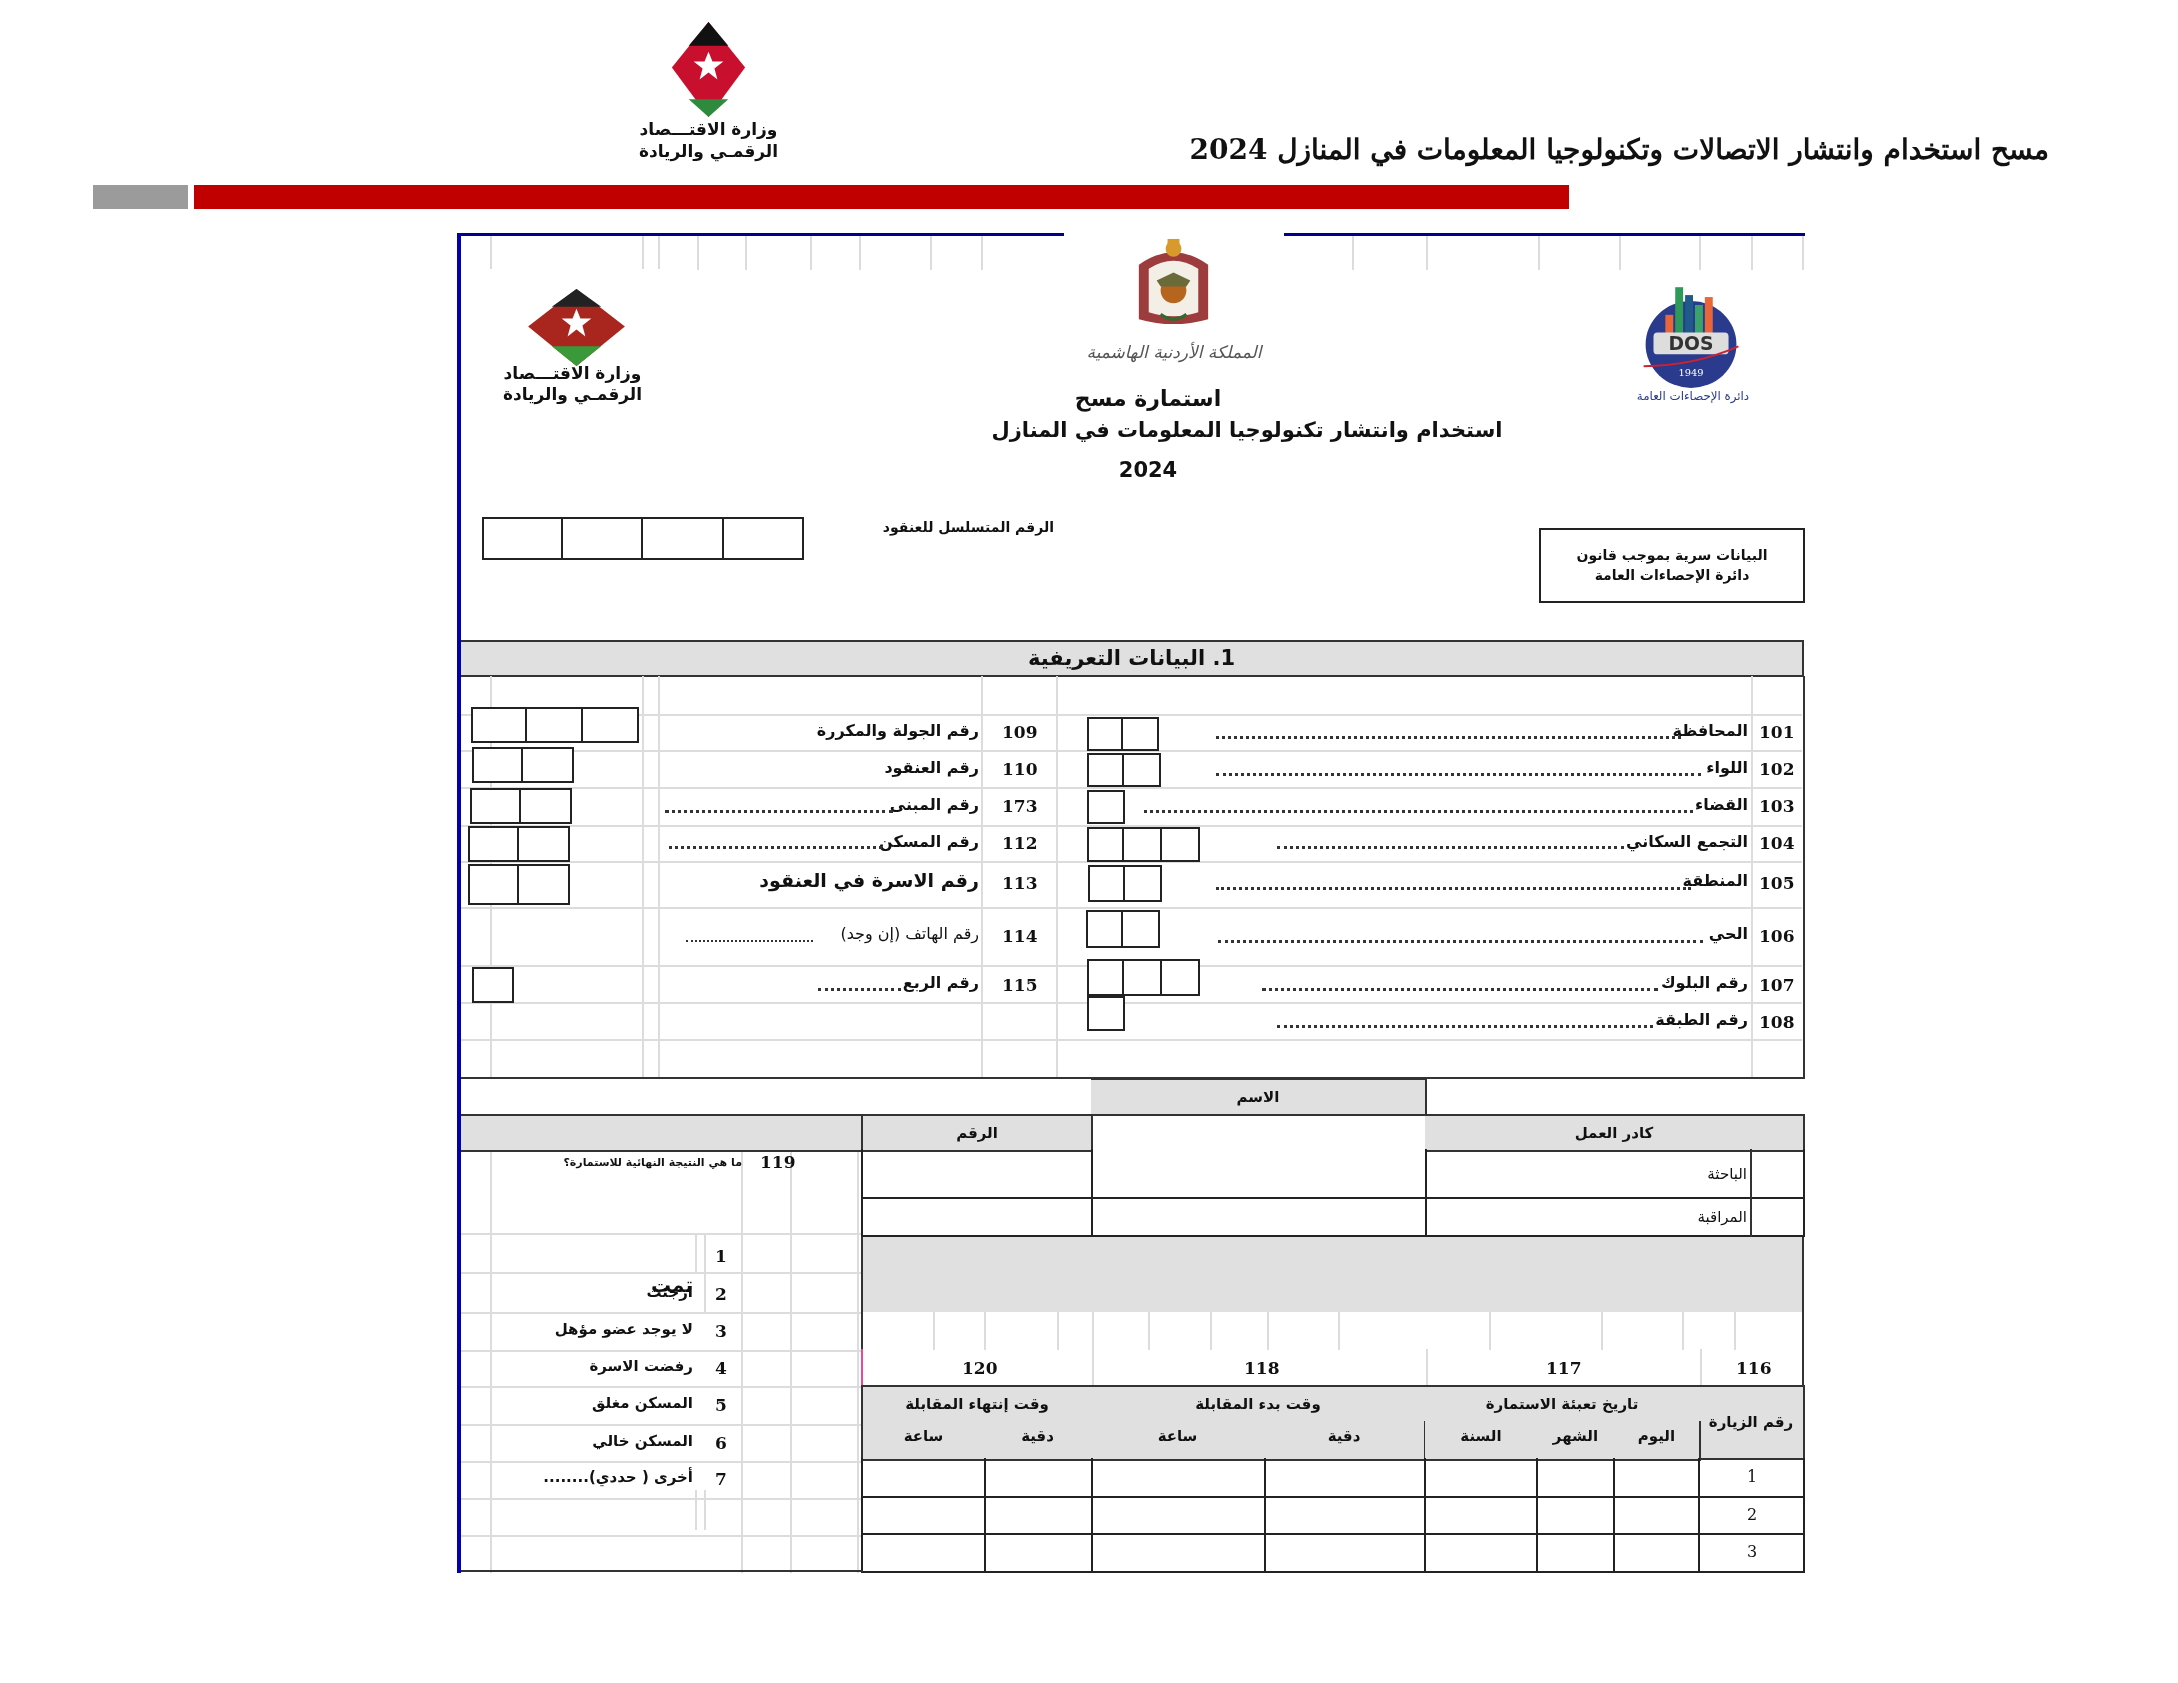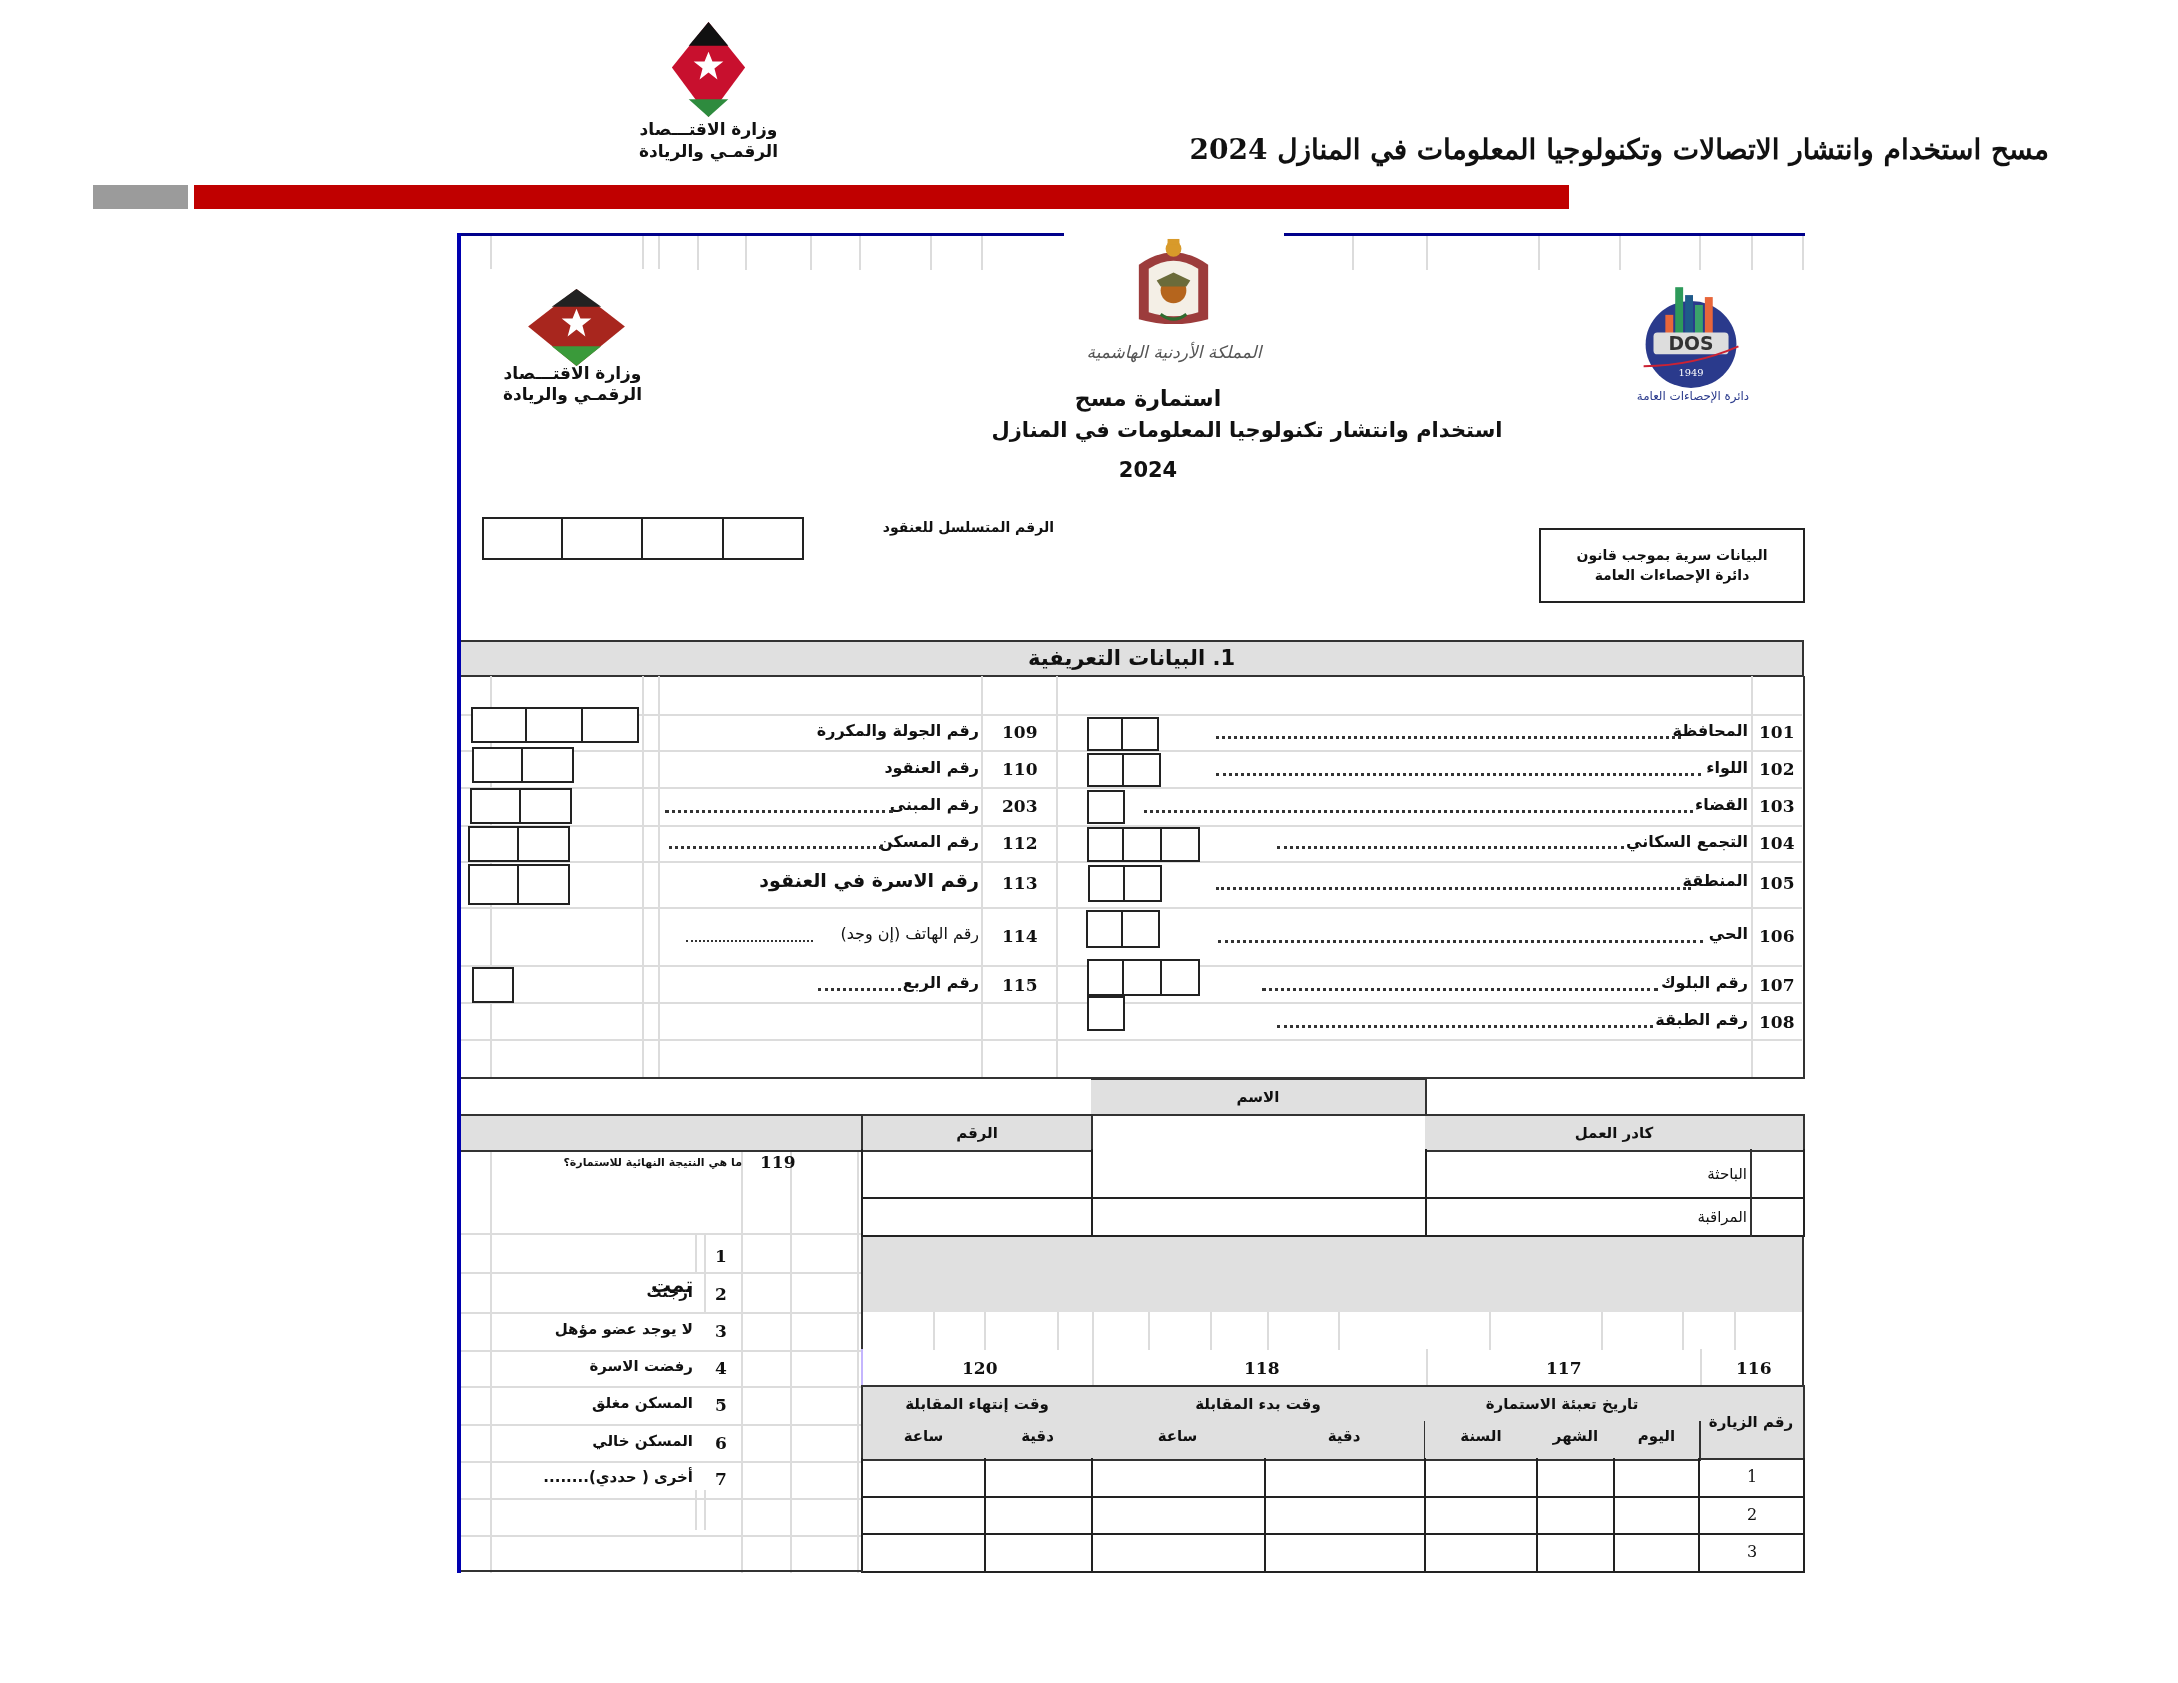--- a/index.html
+++ b/index.html
@@ -237,21 +237,21 @@
 </div>
 <div>
   <div class="num" style="left:1002px;top:759px;">110</div>
   <div class="lbl" style="right:1199px;top:758px;">رقم العنقود</div>
   <div class="boxrow" style="left:472px;top:747px;">
     <div class="cell" style="width:51px;height:36px;"></div>
     <div class="cell" style="width:51px;height:36px;"></div>
   </div>
 </div>
 <div>
-  <div class="num" style="left:1002px;top:796px;">203</div>
+  <div class="num" style="left:1002px;top:796px;">173</div>
   <div class="lbl" style="right:1199px;top:795px;">رقم المبنى</div>
   <div class="dots" style="left:665px;width:228px;top:810px;"></div>
   <div class="boxrow" style="left:470px;top:788px;">
     <div class="cell" style="width:51px;height:36px;"></div>
     <div class="cell" style="width:51px;height:36px;"></div>
   </div>
 </div>
 <div>
   <div class="num" style="left:1002px;top:833px;">112</div>
   <div class="lbl" style="right:1199px;top:832px;">رقم المسكن</div>
@@ -365,21 +365,21 @@
 </div>
 <div>
   <div class="num" style="left:715px;top:1433px;">6</div>
   <div class="lbl" style="right:1485px;top:1432px;font-size:15px;">المسكن خالي</div>
 </div>
 <div>
   <div class="num" style="left:715px;top:1469px;">7</div>
   <div class="lbl" style="right:1485px;top:1468px;font-size:15px;">أخرى ( حددي)........</div>
 </div>
 
-<div class="abs" style="left:861px;top:1349px;width:943px;height:38px;border-left:2px solid #c4b5fd;border-right:2px solid #333;box-sizing:border-box;">
+<div class="abs" style="left:861px;top:1349px;width:943px;height:38px;border-left:2px solid #ec4899;border-right:2px solid #333;box-sizing:border-box;">
   <div class="grid-v" style="left:229px;top:0;height:38px;"></div>
   <div class="grid-v" style="left:563px;top:0;height:38px;"></div>
   <div class="grid-v" style="left:837px;top:0;height:38px;"></div>
   <div class="num" style="left:99px;top:9px;">120</div>
   <div class="num" style="left:381px;top:9px;">118</div>
   <div class="num" style="left:683px;top:9px;">117</div>
   <div class="num" style="left:873px;top:9px;">116</div>
 </div>
 
 <div class="hdr-cell" style="left:861px;top:1385px;width:232px;height:38px;border:2px solid #333;line-height:34px;">وقت إنتهاء المقابلة</div>

